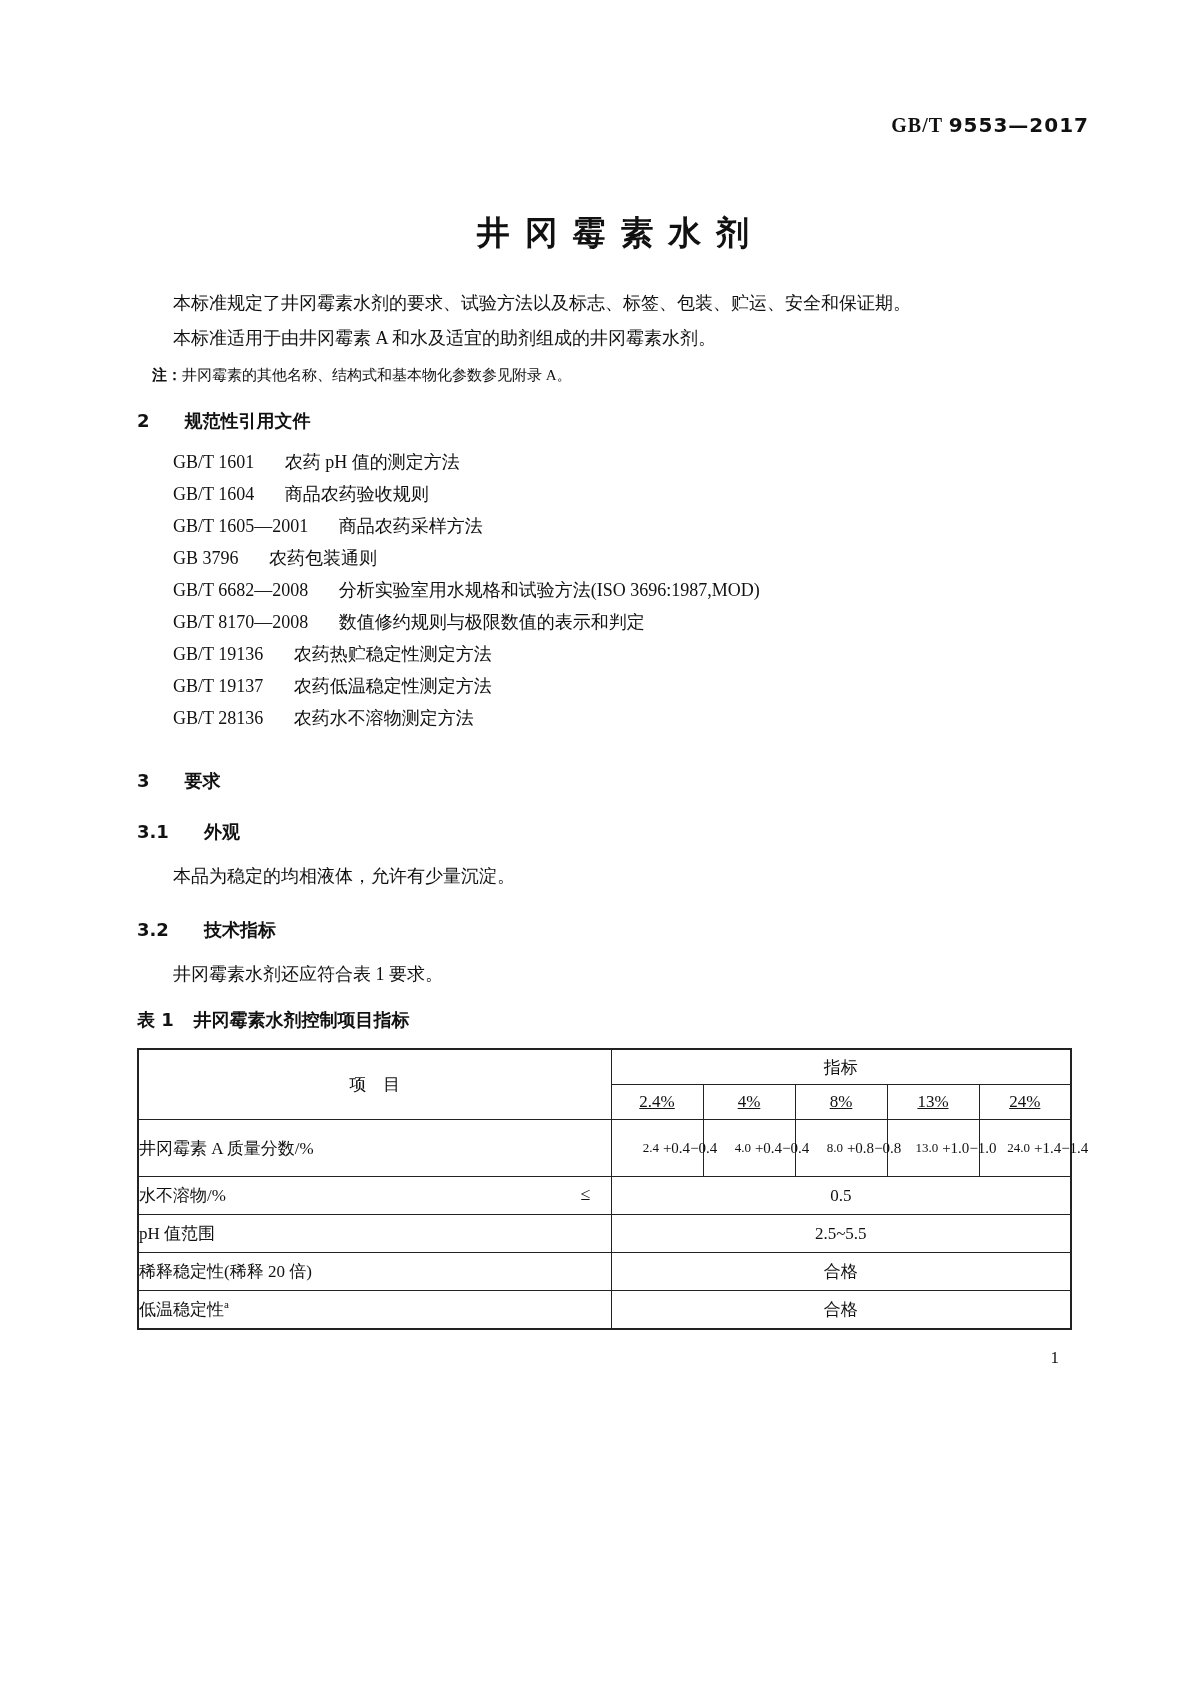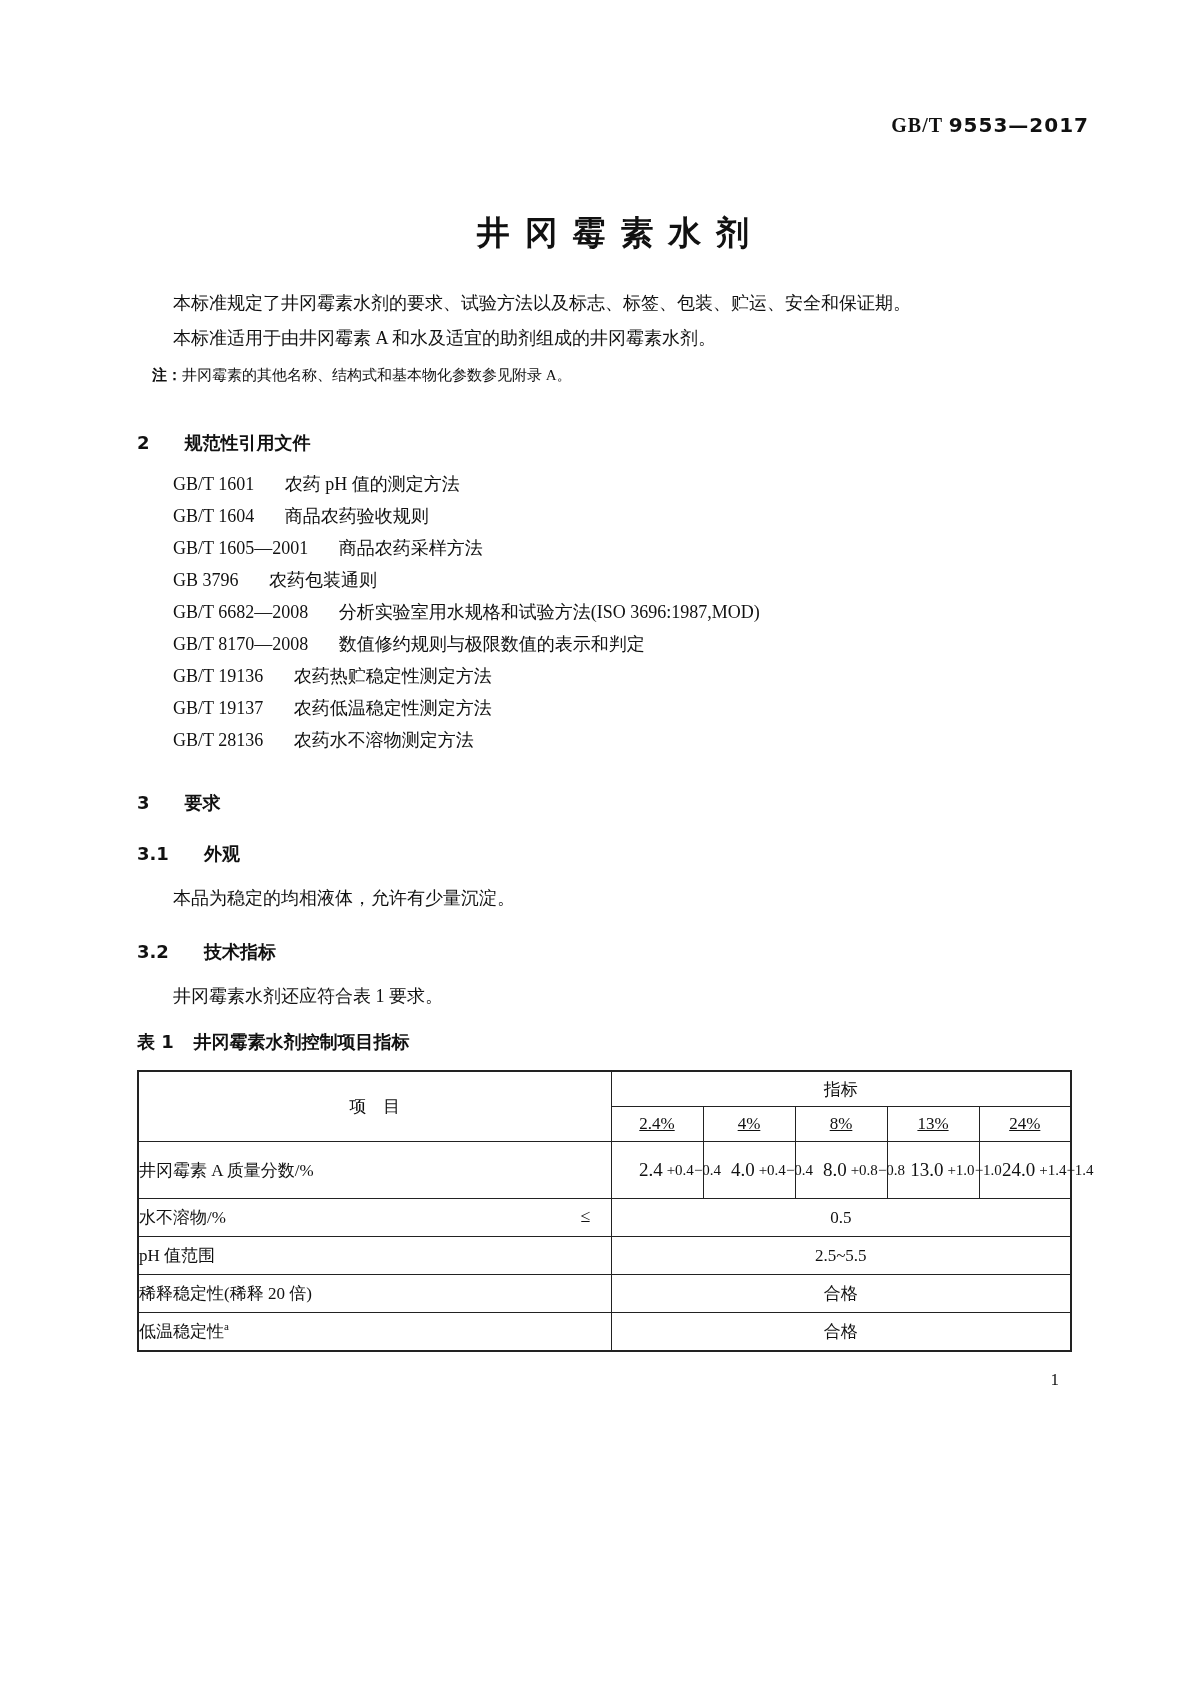--- a/index.html
+++ b/index.html
@@ -34,21 +34,21 @@
     padding-left:0.45em; 
   }
   .clause-heading{
     font-family:"DejaVu Sans","Liberation Sans",sans-serif;
     font-weight:bold;
     font-size:18px;
     line-height:30px;
   }
   .clause-heading .clause-num{margin-right:1.6em;}
   .h-s1{margin-top:64px;}
-  .h-s2{margin-top:40px;}
+  .h-s2{margin-top:18px;}
   .h-s3{margin-top:32px;}
   .h-s31{margin-top:22px;line-height:28px;}
   .h-s32{margin-top:24px;line-height:28px;}
   .body-para{
     margin:0;
     line-height:35px;
     text-indent:2em;
     text-align:justify;
   }
   .p-first{margin-top:30px;}
@@ -108,21 +108,21 @@
   }
   td.label-cell.with-op .op{float:right;font-size:18px;}
   td.val-cell{text-align:center;}
   .tol-cell{
     display:flex;
     align-items:center;
     justify-content:center;
     gap:4px;
     height:100%;
   }
-  .tol-base{font-size:19px;margin-left:46px;}
+  .tol-base{font-size:13px;margin-left:46px;}
   .tol-stack{
     display:inline-flex;
     flex-direction:row;
     font-size:15px;
     line-height:1.2;
     text-align:left;
     justify-content:center;
   }
   sup.fn{font-size:11px;vertical-align:super;line-height:0;}
   .page-number{

